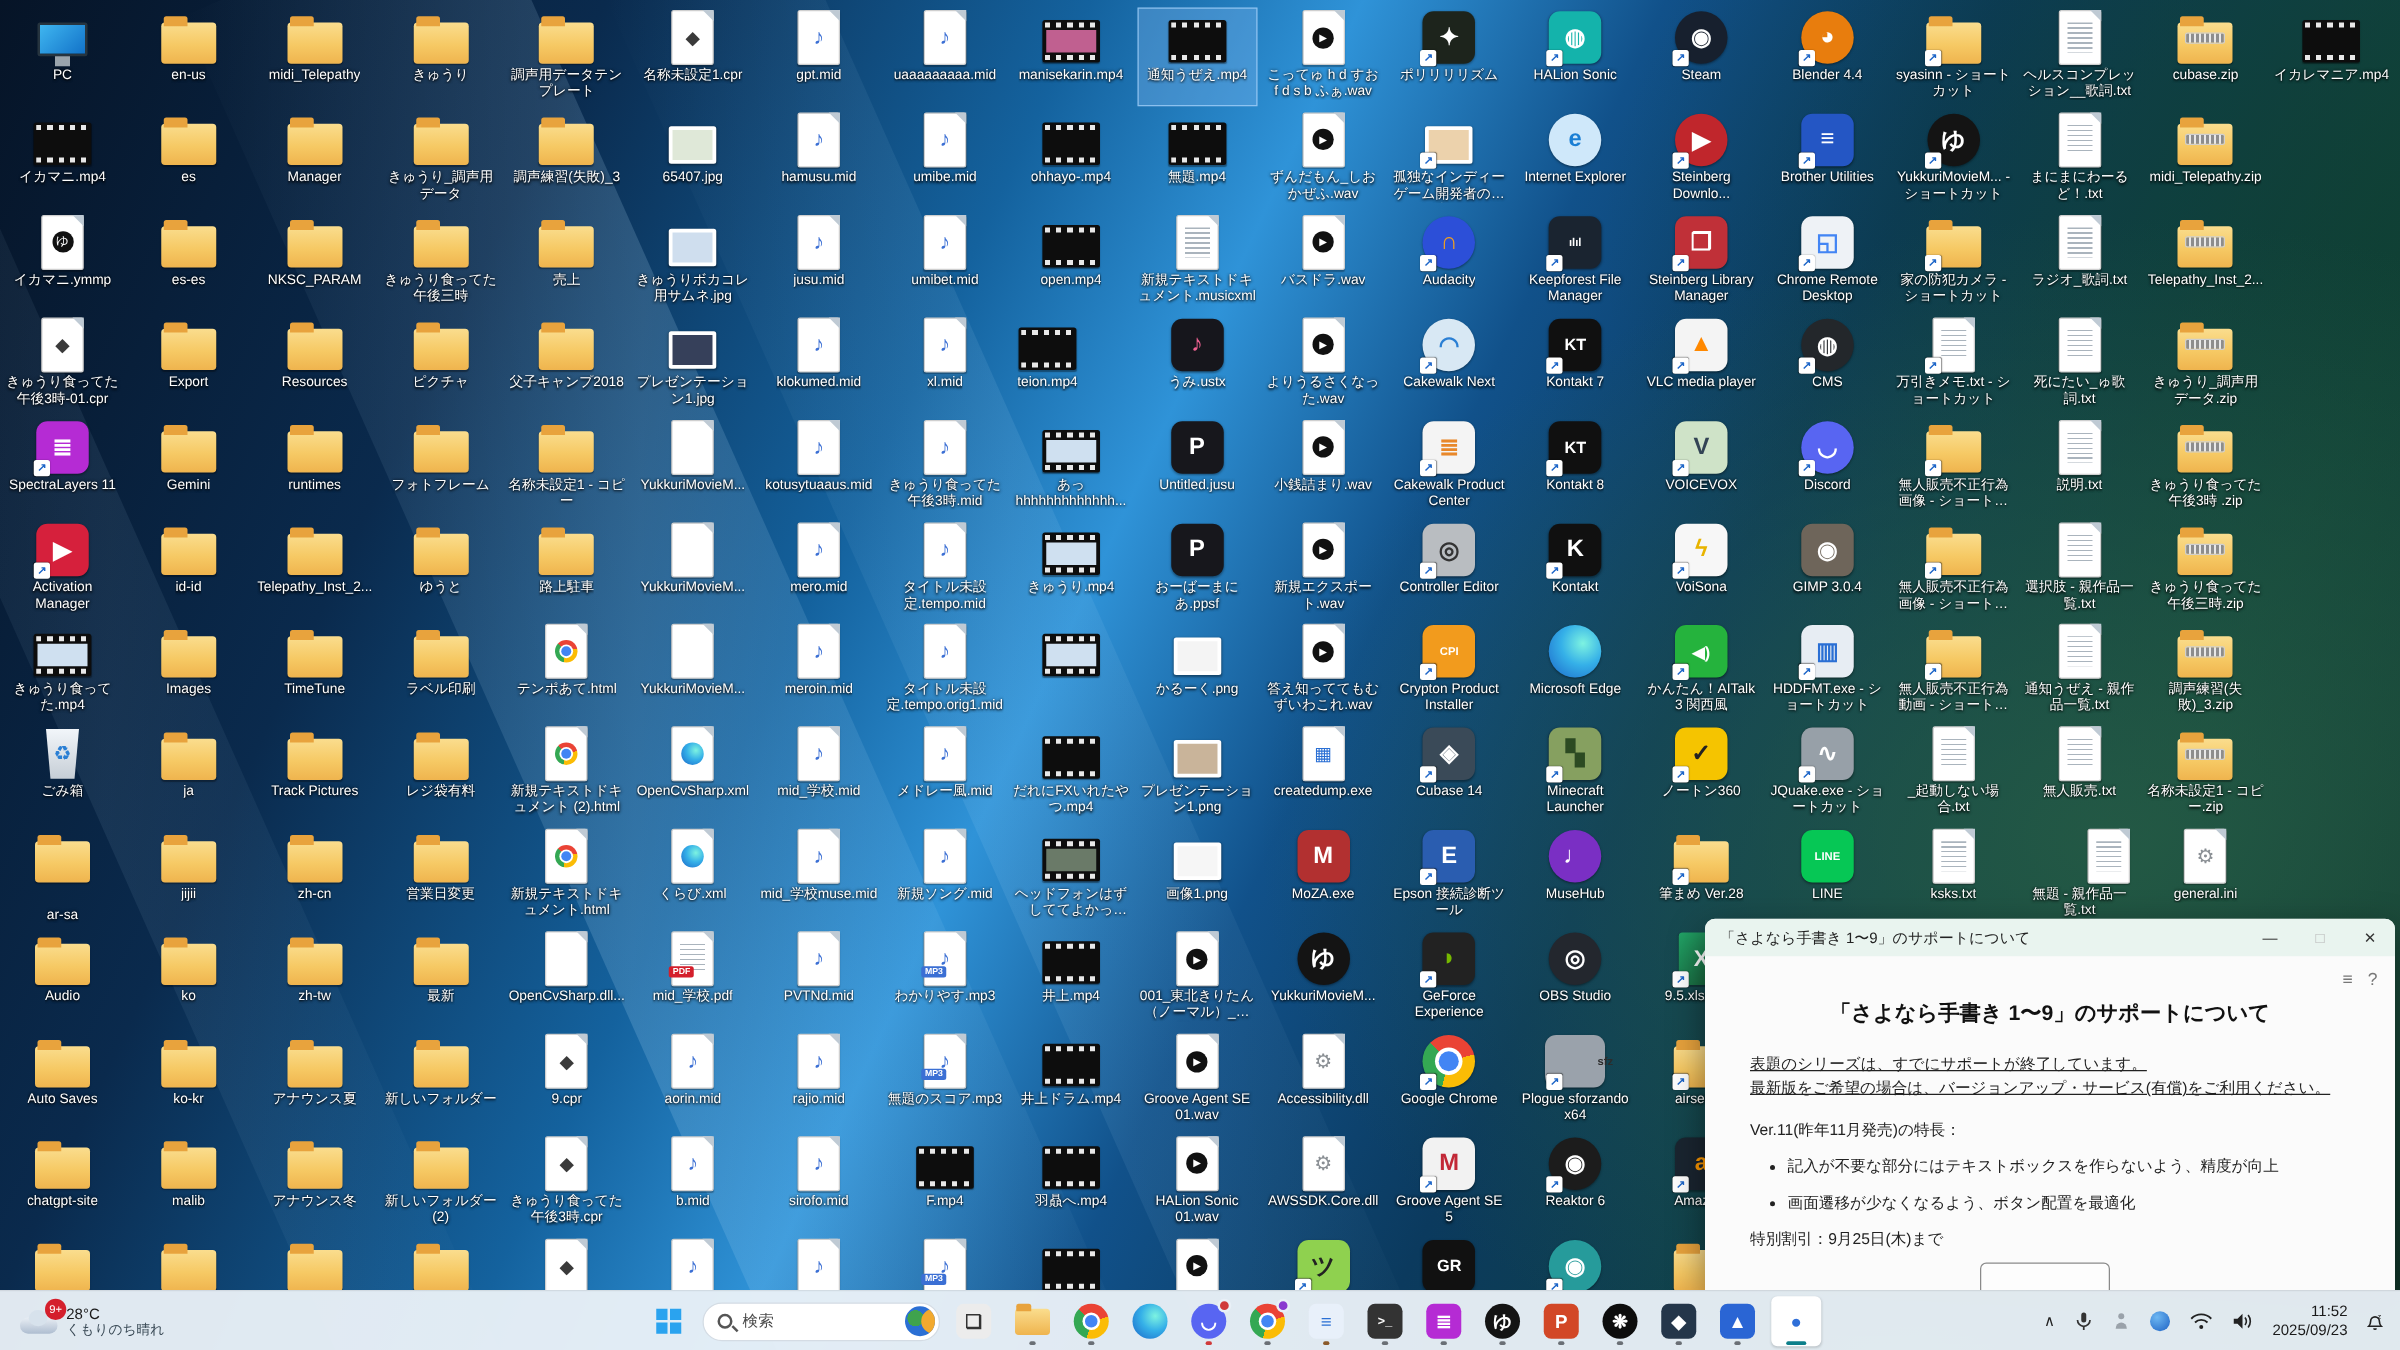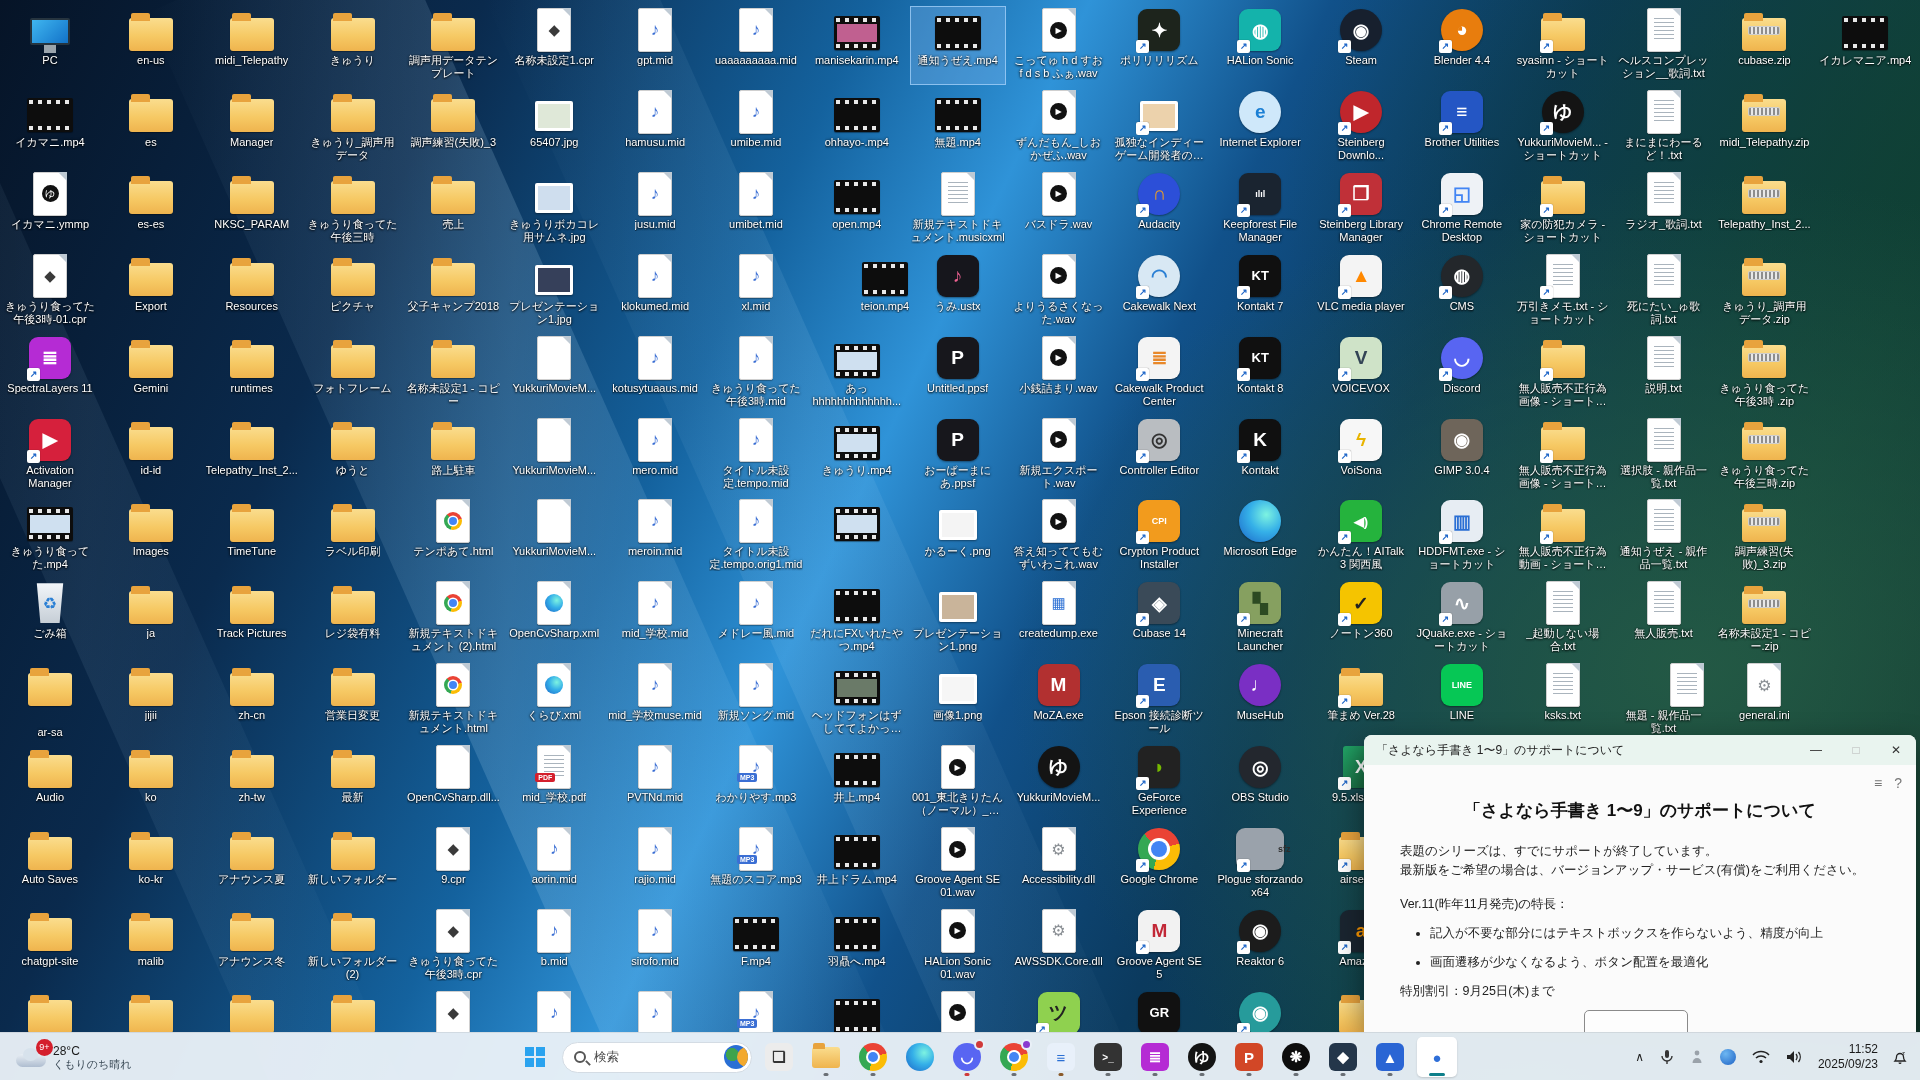--- a/index.html
+++ b/index.html
@@ -69,21 +69,21 @@
   
   #dialog { position:absolute; left:1364px; top:735px; width:552px; height:297px; background:#fbfbfb; border-radius:8px 8px 0 0;
             box-shadow:0 10px 30px rgba(0,0,0,.45); overflow:hidden; z-index:5; }
   #dialog .tbar { height:30px; background:#e9f4ef; display:flex; align-items:center; padding-left:12px; }
   #dialog .ttext { font-size:12px; color:#222; flex:1; }
   #dialog .wbtn { width:40px; height:30px; font-size:12px; color:#333; display:flex; align-items:center; justify-content:center; }
   #dialog .wbtn.dim { color:#b8b8b8; }
   #dialog .body { position:relative; padding:12px 36px 0 36px; }
   .dlg-tools { position:absolute; right:14px; top:10px; color:#777; font-size:14px; display:flex; gap:12px; }
   .dlg-h { text-align:center; font-size:17px; font-weight:bold; color:#111; margin:22px 0 20px; }
-  .dlg-p { font-size:12.5px; color:#222; line-height:19px; }
+  .dlg-p { font-size:12.5px; color:#222; line-height:19px;text-decoration:underline; }
   .dlg-ver { font-size:12.5px; color:#222; margin-top:16px; }
   .dlg-ul { margin:12px 0 0 30px; font-size:12.5px; color:#222; }
   .dlg-ul li { margin-bottom:12px; }
   .dlg-deadline { font-size:12.5px; color:#222; margin-top:6px; }
   .dlg-okbtn { position:absolute; left:220px; top:275px; width:104px; height:28px; background:#fdfdfd; border:1px solid #8a8a8a; border-radius:5px; }
 
   
   #taskbar { position:absolute; left:0; bottom:0; width:1920px; height:48px; background:rgba(233,240,247,.96);
              border-top:1px solid rgba(0,0,0,.07); z-index:10; display:flex; align-items:center; }
   #weather { position:absolute; left:10px; top:5px; display:flex; align-items:center; gap:7px; height:38px; padding:0 6px; border-radius:4px; }
@@ -575,21 +575,21 @@
       <div class="label">klokumed.mid</div>
     </div>
     <div class="cell" style="left: 707.95px; top: 251.7px;">
       <div class="art">
         <div class="k-doc">
           <span class="g-mid">♪</span>
         </div>
       </div>
       <div class="label">xl.mid</div>
     </div>
-    <div class="cell" style="left: 837px; top: 251.7px;">
+    <div class="cell" style="left: 790px; top: 251.7px;">
       <div class="art">
         <div class="k-video"></div>
       </div>
       <div class="label">teion.mp4</div>
     </div>
     <div class="cell" style="left: 909.65px; top: 251.7px;">
       <div class="art">
         <div class="k-app" style="background: rgb(22, 22, 28);">
           <span style="color: rgb(240, 98, 146); font-weight: bold; font-size: 19px;">♪</span>
         </div>
@@ -725,21 +725,21 @@
         </div>
       </div>
       <div class="label">あっhhhhhhhhhhhhh...</div>
     </div>
     <div class="cell" style="left: 909.65px; top: 333.6px;">
       <div class="art">
         <div class="k-app" style="background: rgb(23, 23, 28);">
           <span style="color: rgb(255, 255, 255); font-weight: bold; font-size: 19px;">P</span>
         </div>
       </div>
-      <div class="label">Untitled.ppsf</div>
+      <div class="label">Untitled.jusu</div>
     </div>
     <div class="cell" style="left: 1010.5px; top: 333.6px;">
       <div class="art">
         <div class="k-doc">
           <span class="g-wav">▶</span>
         </div>
       </div>
       <div class="label">小銭詰まり.wav</div>
     </div>
     <div class="cell" style="left: 1111.35px; top: 333.6px;">

